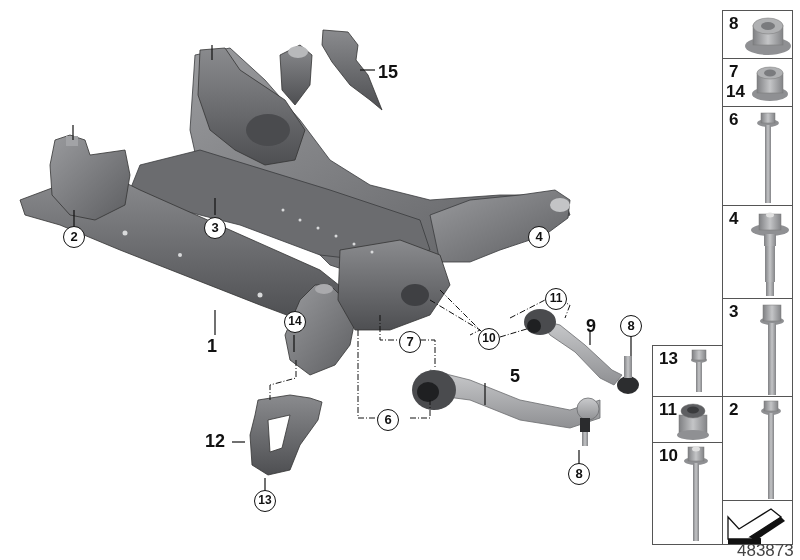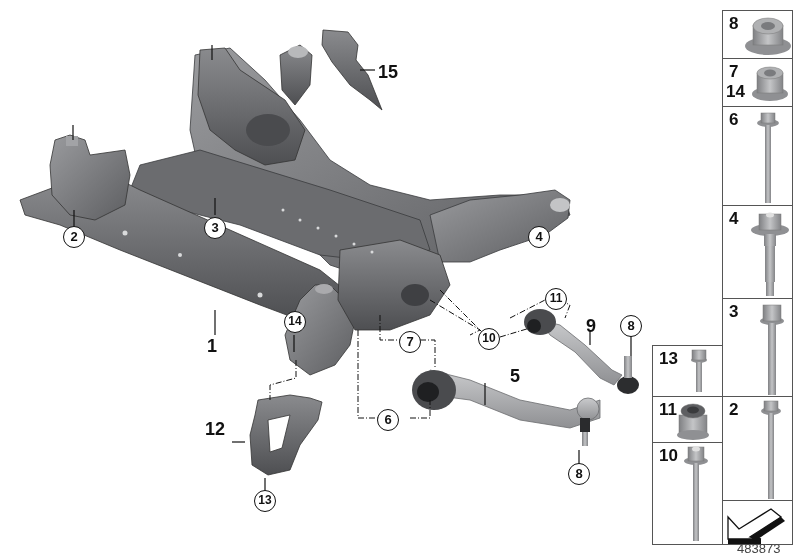--- a/index.html
+++ b/index.html
@@ -8,21 +8,21 @@
   .stage { position: absolute; left: 0; top: 0; width: 800px; height: 560px; }
   svg.diagram { position: absolute; left: 0; top: 0; }
   .callout { position: absolute; width: 22px; height: 22px; border: 1.6px solid #111;
              border-radius: 50%; background: #fff; box-sizing: border-box;
              font-weight: bold; font-size: 13px; color: #111; text-align: center;
              line-height: 19px; }
   .plain-label { position: absolute; font-weight: bold; font-size: 18px; color: #111; line-height: 18px; text-align: right; }
   .grid-cell { position: absolute; border: 1px solid #555; box-sizing: border-box; background: #fff; }
   .cell-num { position: absolute; left: 6px; top: 4px; font-weight: bold; font-size: 17px; color: #111; line-height: 17px; }
   .cell-num2 { position: absolute; left: 3px; bottom: 6px; font-weight: bold; font-size: 17px; color: #111; line-height: 17px; }
-  .ref-id { position: absolute; left: 737px; top: 541px; font-size: 13px; color: #444; }
+  .ref-id { position: absolute; left: 737px; top: 541px; font-size: 17px; color: #444; }
 </style>
 </head>
 <body>
 
 <div class="stage">
 
   <svg class="diagram" width="800" height="560" viewBox="0 0 800 560">
     <defs>
       <linearGradient id="gDark" x1="0" y1="0" x2="0" y2="1">
         <stop offset="0" stop-color="#8a8b8e"></stop>
@@ -139,21 +139,21 @@
   <div class="callout" style="left:204px;top:217px;">3</div>
   <div class="callout" style="left:528px;top:226px;">4</div>
   <div class="plain-label" style="left:510px;top:367px;">5</div>
   <div class="callout" style="left:377px;top:409px;">6</div>
   <div class="callout" style="left:399px;top:331px;">7</div>
   <div class="callout" style="left:620px;top:315px;">8</div>
   <div class="callout" style="left:568px;top:463px;">8</div>
   <div class="plain-label" style="left:586px;top:317px;">9</div>
   <div class="callout" style="left:478px;top:328px;font-size:12px;">10</div>
   <div class="callout" style="left:545px;top:288px;font-size:12px;">11</div>
-  <div class="plain-label" style="left:205px;top:420px;">12</div>
+  <div class="plain-label" style="left:205px;top:432px;">12</div>
   <div class="callout" style="left:254px;top:490px;font-size:12px;">13</div>
   <div class="callout" style="left:284px;top:311px;font-size:12px;">14</div>
   <div class="plain-label" style="left:378px;top:63px;">15</div>
 
   <div>
 
     <div class="grid-cell" style="left:722px;top:10px;width:71px;height:49px;">
       <span class="cell-num">8</span>
       <svg width="71" height="49" style="position:absolute;left:0;top:0">
         <ellipse cx="45" cy="35" rx="23" ry="9" fill="#8f9093"></ellipse>

